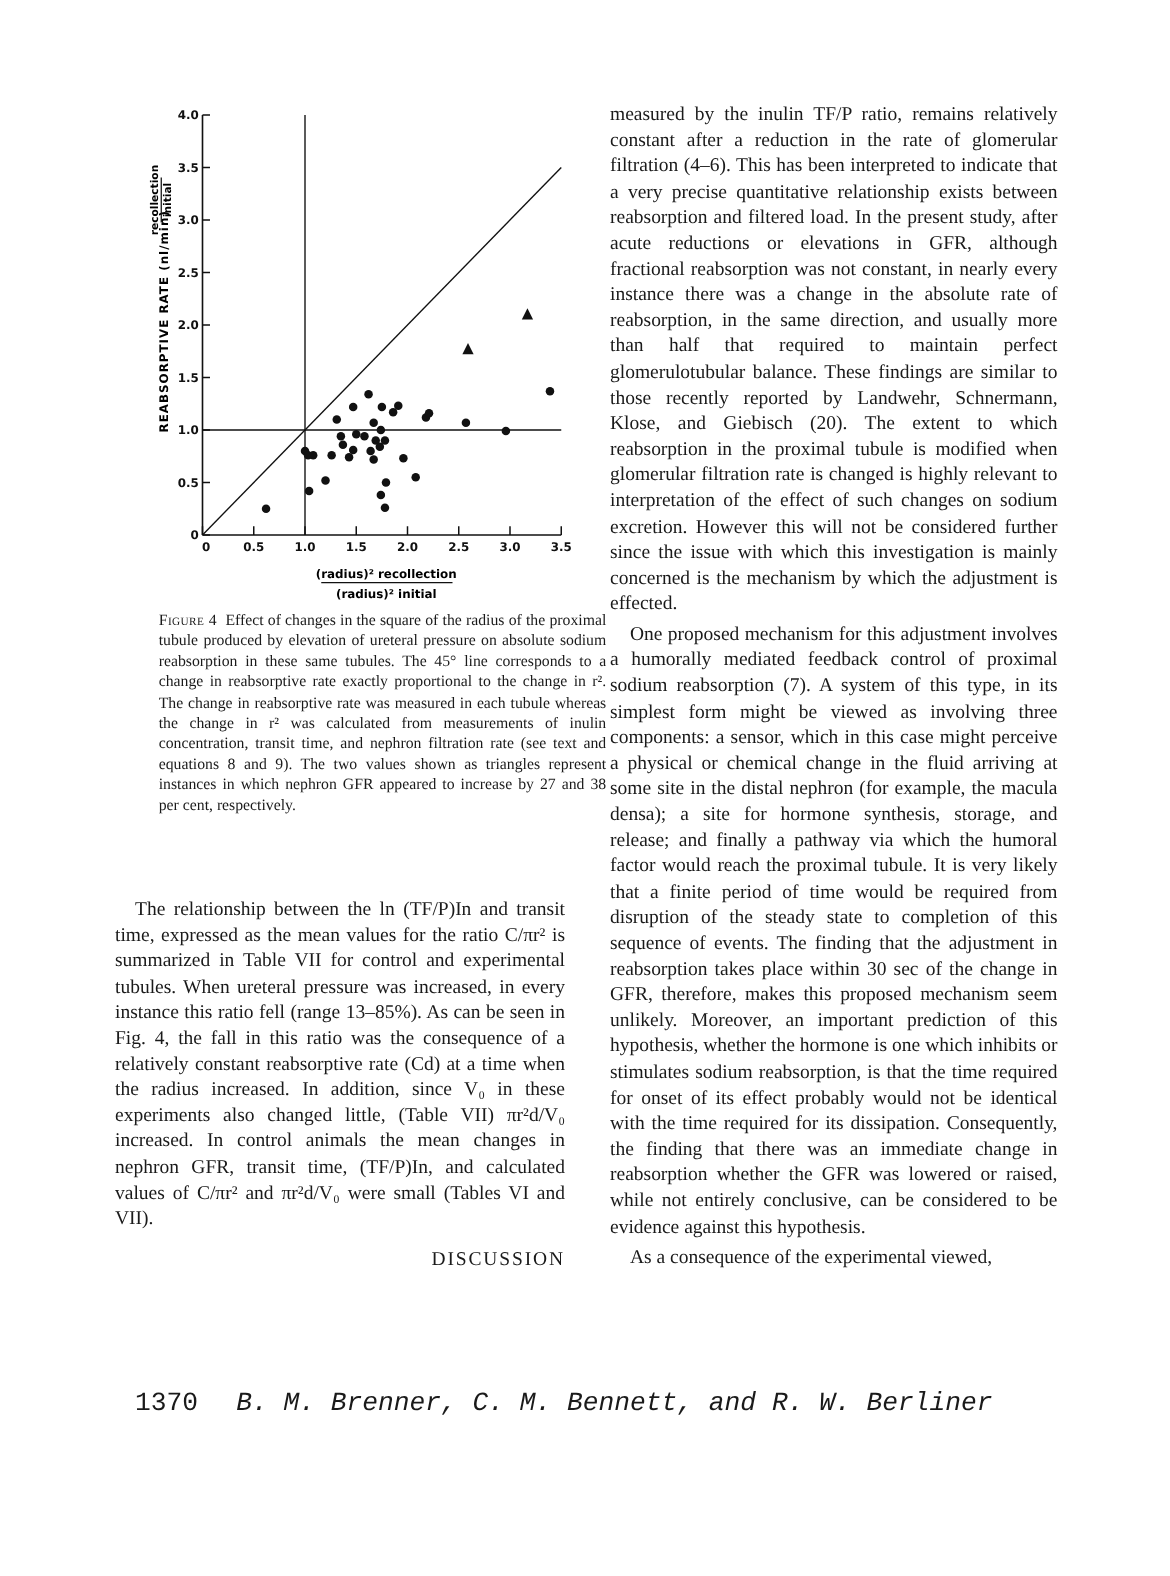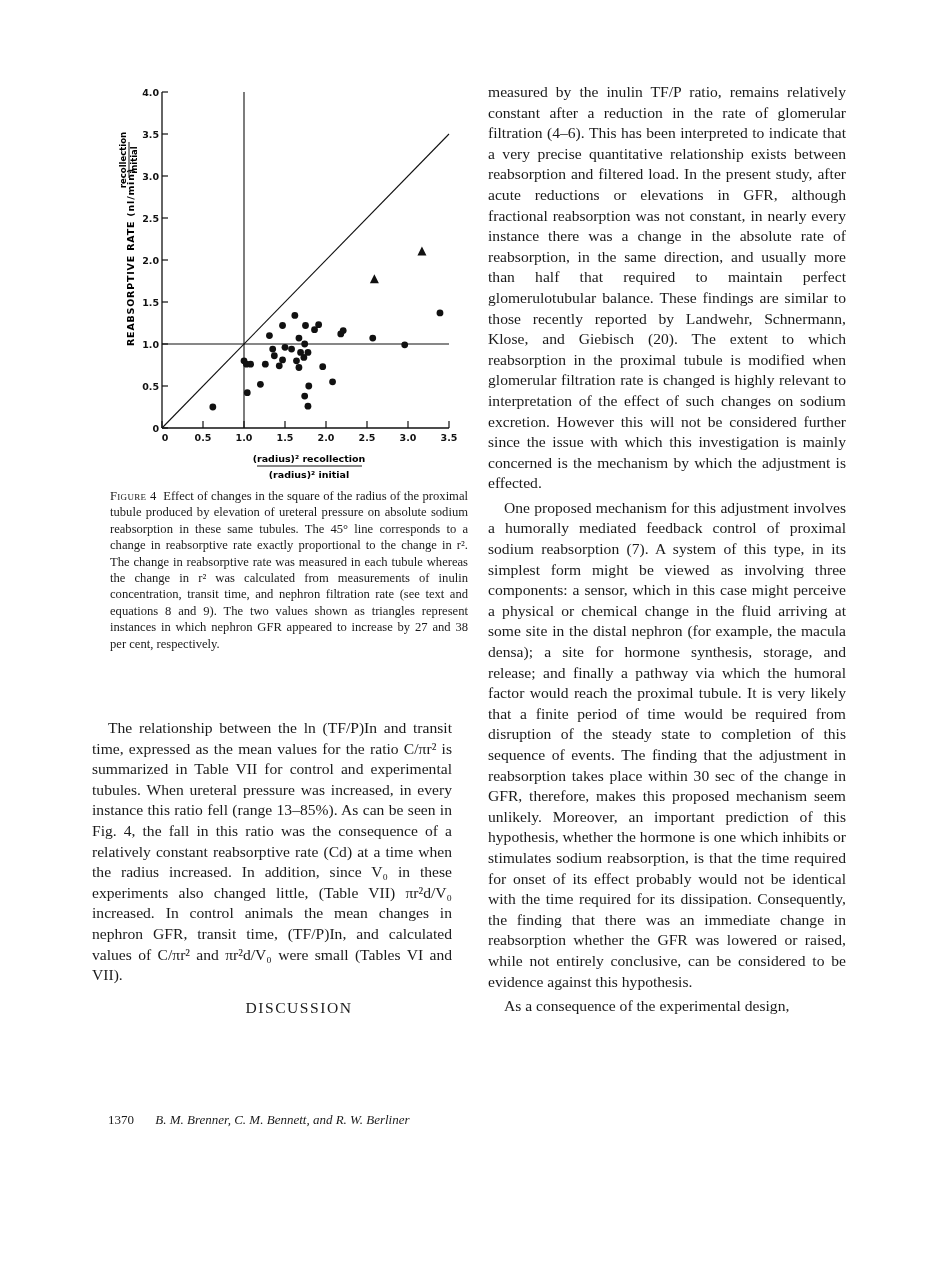--- a/index.html
+++ b/index.html
@@ -3,24 +3,24 @@
 <meta charset="utf-8">
 <style>
   html, body { margin: 0; padding: 0; background: #ffffff; }
   body { width: 936px; height: 1261px; position: relative; overflow: hidden;
          font-family: "Liberation Serif", "DejaVu Serif", serif; color: #1a1a1a; }
   .col { position: absolute; font-size: 15.6px; line-height: 20.6px; text-align: justify; }
   .col p { margin: 0; }
   .indent { text-indent: 16px; }
   #left-col-body { left: 92px; top: 718px; width: 360px; }
   #right-col { left: 488px; top: 82px; width: 358px; }
-  #caption { position: absolute; left: 110px; top: 488px; width: 358px; font-size: 12.6px; line-height: 16.4px; text-align: justify; }
+  #caption { position: absolute; left: 127px; top: 488px; width: 358px; font-size: 12.6px; line-height: 16.4px; text-align: justify; }
   .fig-label { font-variant: small-caps; letter-spacing: 0.3px; }
-  .heading { font-size: 15.6px; letter-spacing: 1.5px; margin: 12px 0 6px 54px !important; text-align: center; }
-  #footer { position: absolute; left: 108px; top: 1112px; font-size: 13px; white-space: nowrap; }
+  .heading { font-size: 15.6px; letter-spacing: 1.5px; margin: 12px 0 6px 54px !important; text-align: right; }
+  #footer { position: absolute; left: 108px; top: 1112px; font-size: 21px; white-space: nowrap; font-family: Liberation Mono, monospace; }
   #footer .authors { font-style: italic; margin-left: 18px; }
   #chart-svg { position: absolute; left: 0; top: 0; }
   .axis-font { font-family: "DejaVu Sans", "Liberation Sans", sans-serif; }
 </style>
 </head>
 <body>
 
 <svg id="chart-svg" width="936" height="480" xmlns="http://www.w3.org/2000/svg">
   <g id="axes-layer">
       <line x1="162" y1="428" x2="162" y2="92" stroke="#111" stroke-width="1.3"></line>
@@ -125,19 +125,19 @@
 </div>
 
 <div id="left-col-body" class="col">
   <p class="indent">The relationship between the ln (TF/P)In and transit time, expressed as the mean values for the ratio C/πr² is summarized in Table VII for control and experimental tubules. When ureteral pressure was increased, in every instance this ratio fell (range 13–85%). As can be seen in Fig. 4, the fall in this ratio was the consequence of a relatively constant reabsorptive rate (Cd) at a time when the radius increased. In addition, since V₀ in these experiments also changed little, (Table VII) πr²d/V₀ increased. In control animals the mean changes in nephron GFR, transit time, (TF/P)In, and calculated values of C/πr² and πr²d/V₀ were small (Tables VI and VII).</p>
   <p class="heading">DISCUSSION</p>
 </div>
 
 <div id="right-col" class="col">
   <p>measured by the inulin TF/P ratio, remains relatively constant after a reduction in the rate of glomerular filtration (4–6). This has been interpreted to indicate that a very precise quantitative relationship exists between reabsorption and filtered load. In the present study, after acute reductions or elevations in GFR, although fractional reabsorption was not constant, in nearly every instance there was a change in the absolute rate of reabsorption, in the same direction, and usually more than half that required to maintain perfect glomerulotubular balance. These findings are similar to those recently reported by Landwehr, Schnermann, Klose, and Giebisch (20). The extent to which reabsorption in the proximal tubule is modified when glomerular filtration rate is changed is highly relevant to interpretation of the effect of such changes on sodium excretion. However this will not be considered further since the issue with which this investigation is mainly concerned is the mechanism by which the adjustment is effected.</p>
   <p class="indent" style="margin-top:4px">One proposed mechanism for this adjustment involves a humorally mediated feedback control of proximal sodium reabsorption (7). A system of this type, in its simplest form might be viewed as involving three components: a sensor, which in this case might perceive a physical or chemical change in the fluid arriving at some site in the distal nephron (for example, the macula densa); a site for hormone synthesis, storage, and release; and finally a pathway via which the humoral factor would reach the proximal tubule. It is very likely that a finite period of time would be required from disruption of the steady state to completion of this sequence of events. The finding that the adjustment in reabsorption takes place within 30 sec of the change in GFR, therefore, makes this proposed mechanism seem unlikely. Moreover, an important prediction of this hypothesis, whether the hormone is one which inhibits or stimulates sodium reabsorption, is that the time required for onset of its effect probably would not be identical with the time required for its dissipation. Consequently, the finding that there was an immediate change in reabsorption whether the GFR was lowered or raised, while not entirely conclusive, can be considered to be evidence against this hypothesis.</p>
-  <p class="indent" style="margin-top:4px">As a consequence of the experimental design,</p>
+  <p class="indent" style="margin-top:4px">As a consequence of the experimental viewed,</p>
 </div>
 
 <div id="footer">
   <span>1370</span>
   <span class="authors">B. M. Brenner, C. M. Bennett, and R. W. Berliner</span>
 </div>
 
 </body></html>

